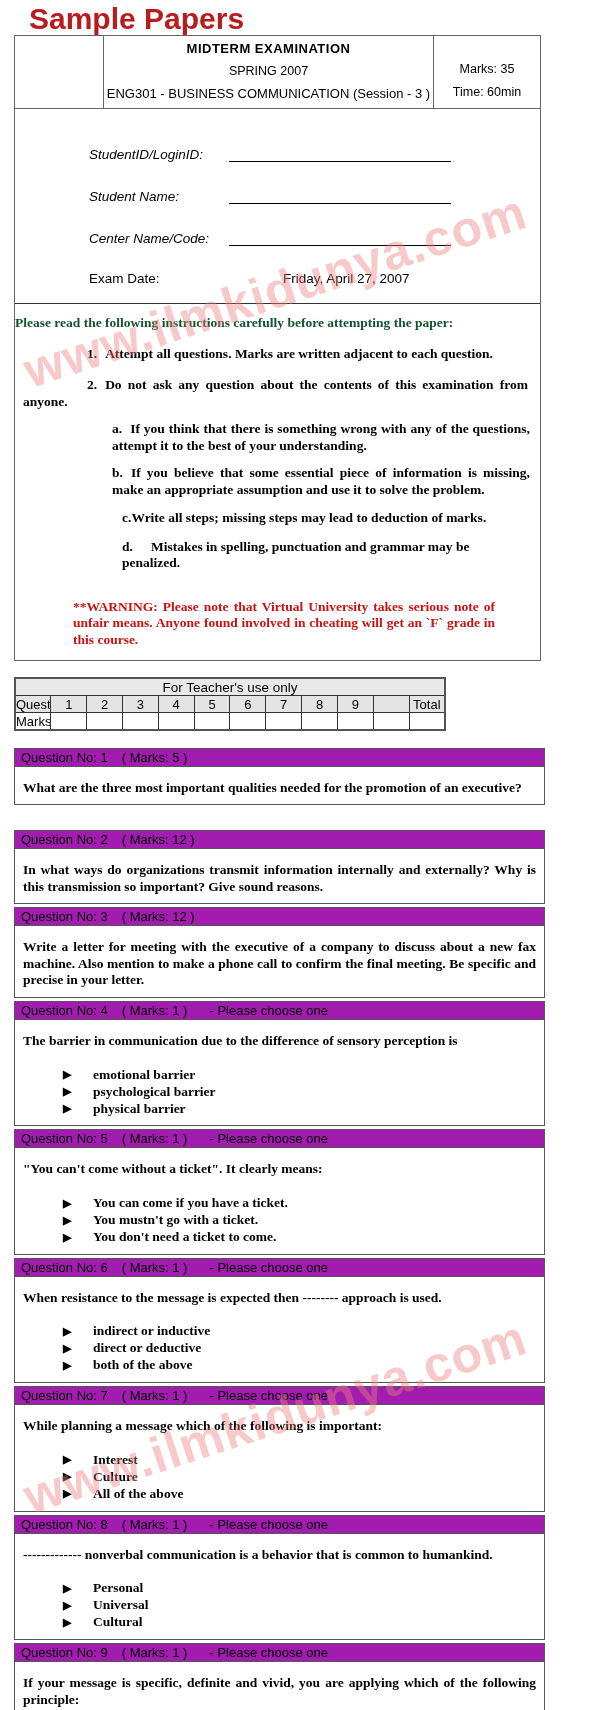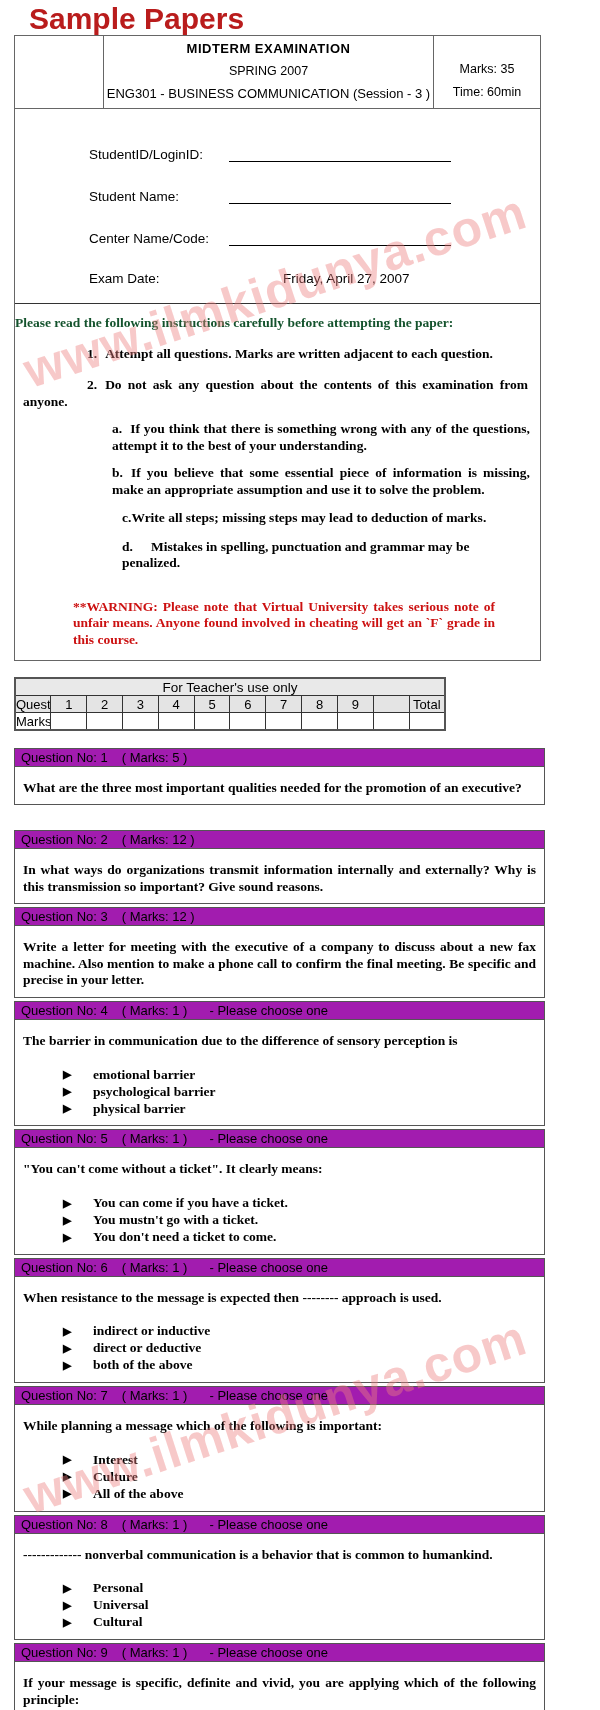--- a/index.html
+++ b/index.html
@@ -28,21 +28,21 @@
   .eh-center { flex:1; text-align:center; padding:5px 2px 7px 2px; }
   .eh-title { font-size:13px; font-weight:bold; letter-spacing:0.5px; }
   .eh-term { font-size:12.5px; margin-top:8px; }
   .eh-course { font-size:13px; margin-top:8px; }
   .eh-right { width:106px; border-left:1px solid #666; text-align:center; padding-top:26px; font-size:12.5px; }
   .eh-time { margin-top:9px; }
 
   
   .info-box { border:1px solid #666; border-top:none; height:552px; box-sizing:border-box; }
   .info-rows { padding-top:36px; }
-  .info-row { display:flex; align-items:flex-end; margin:0 0 25px 74px; height:17px; font-size:13.5px; }
+  .info-row { display:flex; align-items:flex-end; margin:0 0 25px 74px; height:17px; font-size:13.5px;font-style:italic; }
   .info-label { width:140px; }
   .fill-line { width:222px; border-bottom:1px solid #000; height:15px; }
   .exam-date-row { display:flex; margin:0 0 0 74px; font-size:13.5px;align-items:center; }
   .exam-date-value { margin-left:54px; }
 
   .rule { border:none; border-top:1px solid #333; margin:17px 0 0 0; }
 
   .inst-heading { margin-top:11px; text-align:left; color:#14532d;
                   font-family:"Liberation Serif", serif; font-weight:bold; font-size:13.5px; }
   .serifb { font-family:"Liberation Serif", serif; font-weight:bold; font-size:13.5px; line-height:1.22; }

